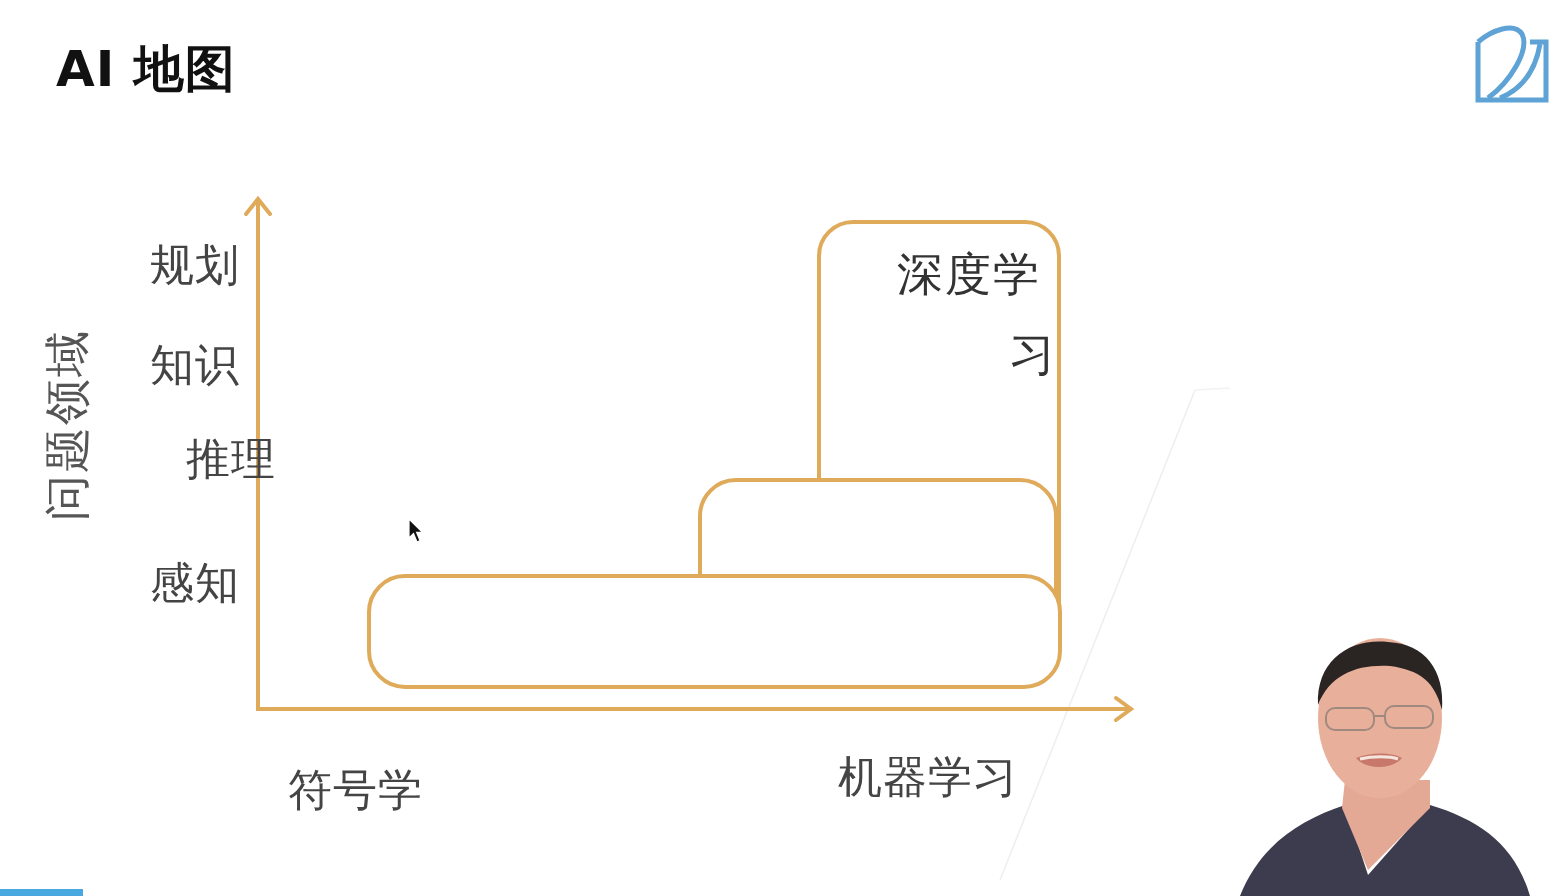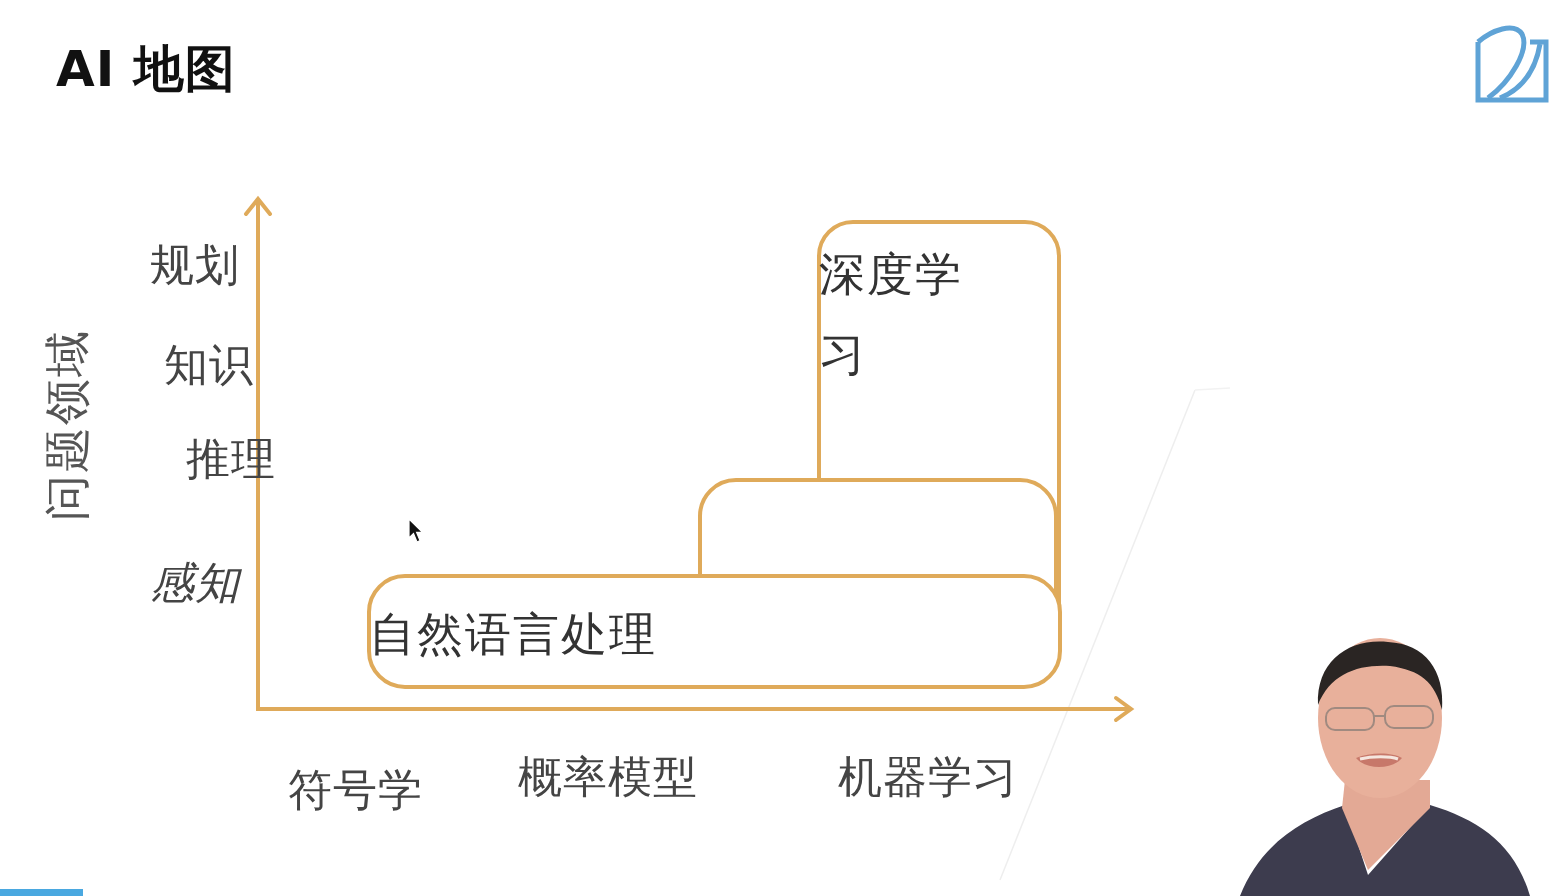--- a/index.html
+++ b/index.html
@@ -32,21 +32,21 @@
       font-size: 46px; font-weight: 300; color: #555555;
       letter-spacing: 2px;
     }
 
     .tick {
       position: absolute; font-size: 44px; color: #444444;
       font-weight: 300; white-space: nowrap; letter-spacing: 1px;
     }
     .box-label {
       position: absolute; font-size: 46px; color: #333333;
-      font-weight: 300; white-space: nowrap; text-align: left; letter-spacing: 2px;
+      font-weight: 300; white-space: nowrap; text-align: right; letter-spacing: 2px;
     }
 
     .cursor { position: absolute; left: 407px; top: 518px; width: 18px; height: 28px; }
 
     .footer {
       position: absolute; left: 56px; top: 858px;
       font-size: 21px; color: #6b87a6; white-space: nowrap;
     }
     .footer a { color: #6b87a6; text-decoration: underline; }
 
@@ -95,31 +95,29 @@
 
     <line x1="256" y1="709" x2="1130" y2="709" stroke="#DFAA5A" stroke-width="4"></line>
     <polyline points="1116,698 1131,709 1116,720" fill="none" stroke="#DFAA5A" stroke-width="4" stroke-linecap="round"></polyline>
   </svg>
 
   <div class="ylabel-wrap">
     <div class="ylabel">问题领域</div>
   </div>
 
   <div class="tick" style="left:150px; top:236px;">规划</div>
-  <div class="tick" style="left:164px; top:336px;">知识</div>
+  <div class="tick" style="left:150px; top:336px;">知识</div>
   <div class="tick" style="left:150px; top:430px;margin-left:36px;">推理</div>
-  <div class="tick" style="left:150px; top:554px;font-style:italic;">感知</div>
+  <div class="tick" style="left:150px; top:554px;">感知</div>
 
   <div class="tick" style="left:288px; top:748px;margin-top:13px;">符号学</div>
-  <div class="tick" style="left:518px; top:748px;">概率模型</div>
   <div class="tick" style="left:838px; top:748px;">机器学习</div>
 
   <div class="box-label" style="left:819px; top:244px; width:222px;">深度学</div>
   <div class="box-label" style="left:819px; top:324px; width:238px;">习</div>
-  <div class="box-label" style="left:369px; top:604px; width:691px;">自然语言处理</div>
 
   <svg class="cursor" viewBox="0 0 18 28">
     <path d="M2 1 L2 20 L6.5 15.5 L10 24 L13 22.6 L9.6 14.4 L15.5 14.4 Z" fill="#111111" stroke="#ffffff" stroke-width="1.2"></path>
   </svg>
 
   <div class="presenter">
     <svg width="334" height="266" viewBox="0 0 334 266">
 
       <path d="M10 266 C 30 215, 70 190, 115 175 L 138 245 L 200 175 C 250 190, 285 215, 300 266 Z" fill="#3d3c4e"></path>
 

